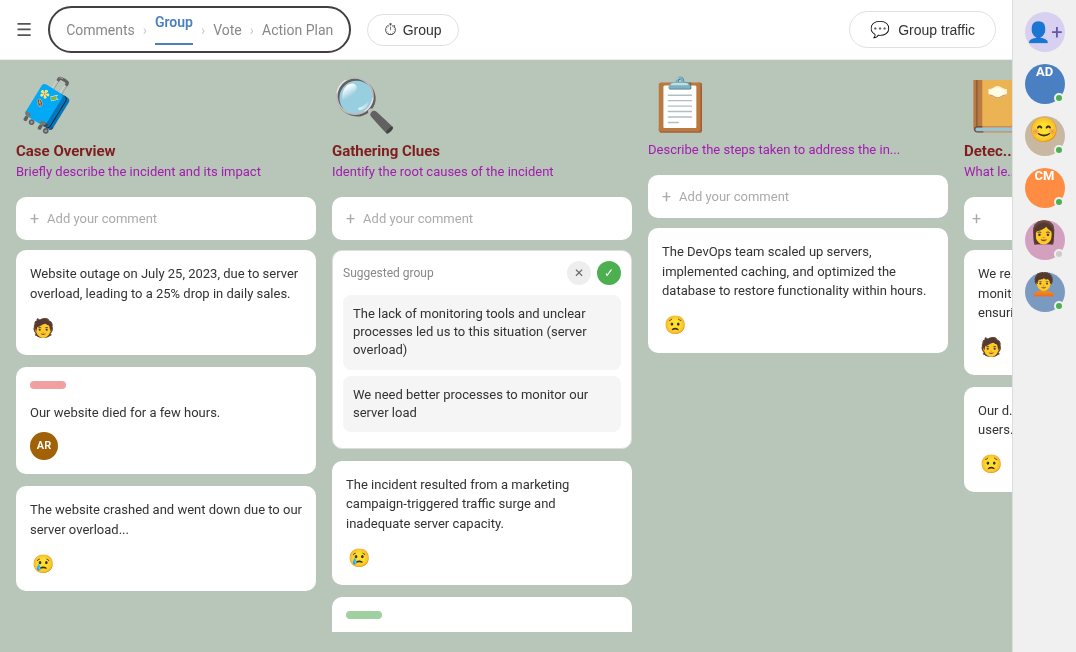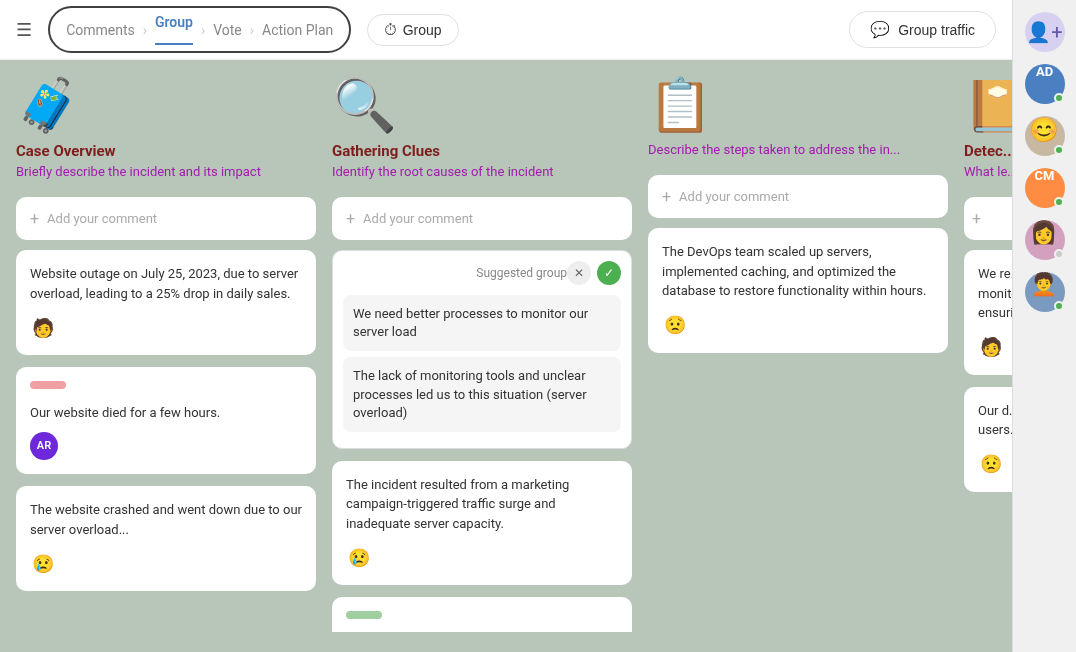--- a/index.html
+++ b/index.html
@@ -174,21 +174,21 @@
       height: 28px;
       border-radius: 50%;
       display: flex;
       align-items: center;
       justify-content: center;
       font-size: 11px;
       font-weight: 600;
       color: #fff;
       flex-shrink: 0;
     }
-    .avatar.blue { background: #6d28d9; }
+    .avatar.blue { background: #a16207; }
 
     .avatar-emoji {
       width: 28px;
       height: 28px;
       border-radius: 50%;
       font-size: 18px;
       display: flex;
       align-items: center;
       justify-content: center;
       overflow: hidden;
@@ -198,21 +198,21 @@
     .suggested-group-card {
       background: #fff;
       border-radius: 10px;
       padding: 10px;
       border: 1.5px solid #ddd;
     }
 
     .suggested-group-header {
       display: flex;
       align-items: center;
-      justify-content: flex-end;
+      justify-content: space-between;
       margin-bottom: 10px;
     }
 
     .suggested-group-label {
       font-size: 12px;
       color: #888;
     }
 
     .suggested-group-actions {
       display: flex;
@@ -433,22 +433,22 @@
       <div class="column-content">
 
         <div class="suggested-group-card">
           <div class="suggested-group-header">
             <span class="suggested-group-label">Suggested group</span>
             <div class="suggested-group-actions">
               <button class="sg-btn-close">✕</button>
               <button class="sg-btn-check">✓</button>
             </div>
           </div>
+          <div class="sg-inner-card">The lack of monitoring tools and unclear processes led us to this situation (server overload)</div>
           <div class="sg-inner-card">We need better processes to monitor our server load</div>
-          <div class="sg-inner-card">The lack of monitoring tools and unclear processes led us to this situation (server overload)</div>
         </div>
 
         <div class="card">
           <div class="card-text">The incident resulted from a marketing campaign-triggered traffic surge and inadequate server capacity.</div>
           <div style="display:flex;align-items:center;gap:6px;">
             <div class="avatar-emoji">😢</div>
           </div>
         </div>
 
         <div class="card">

